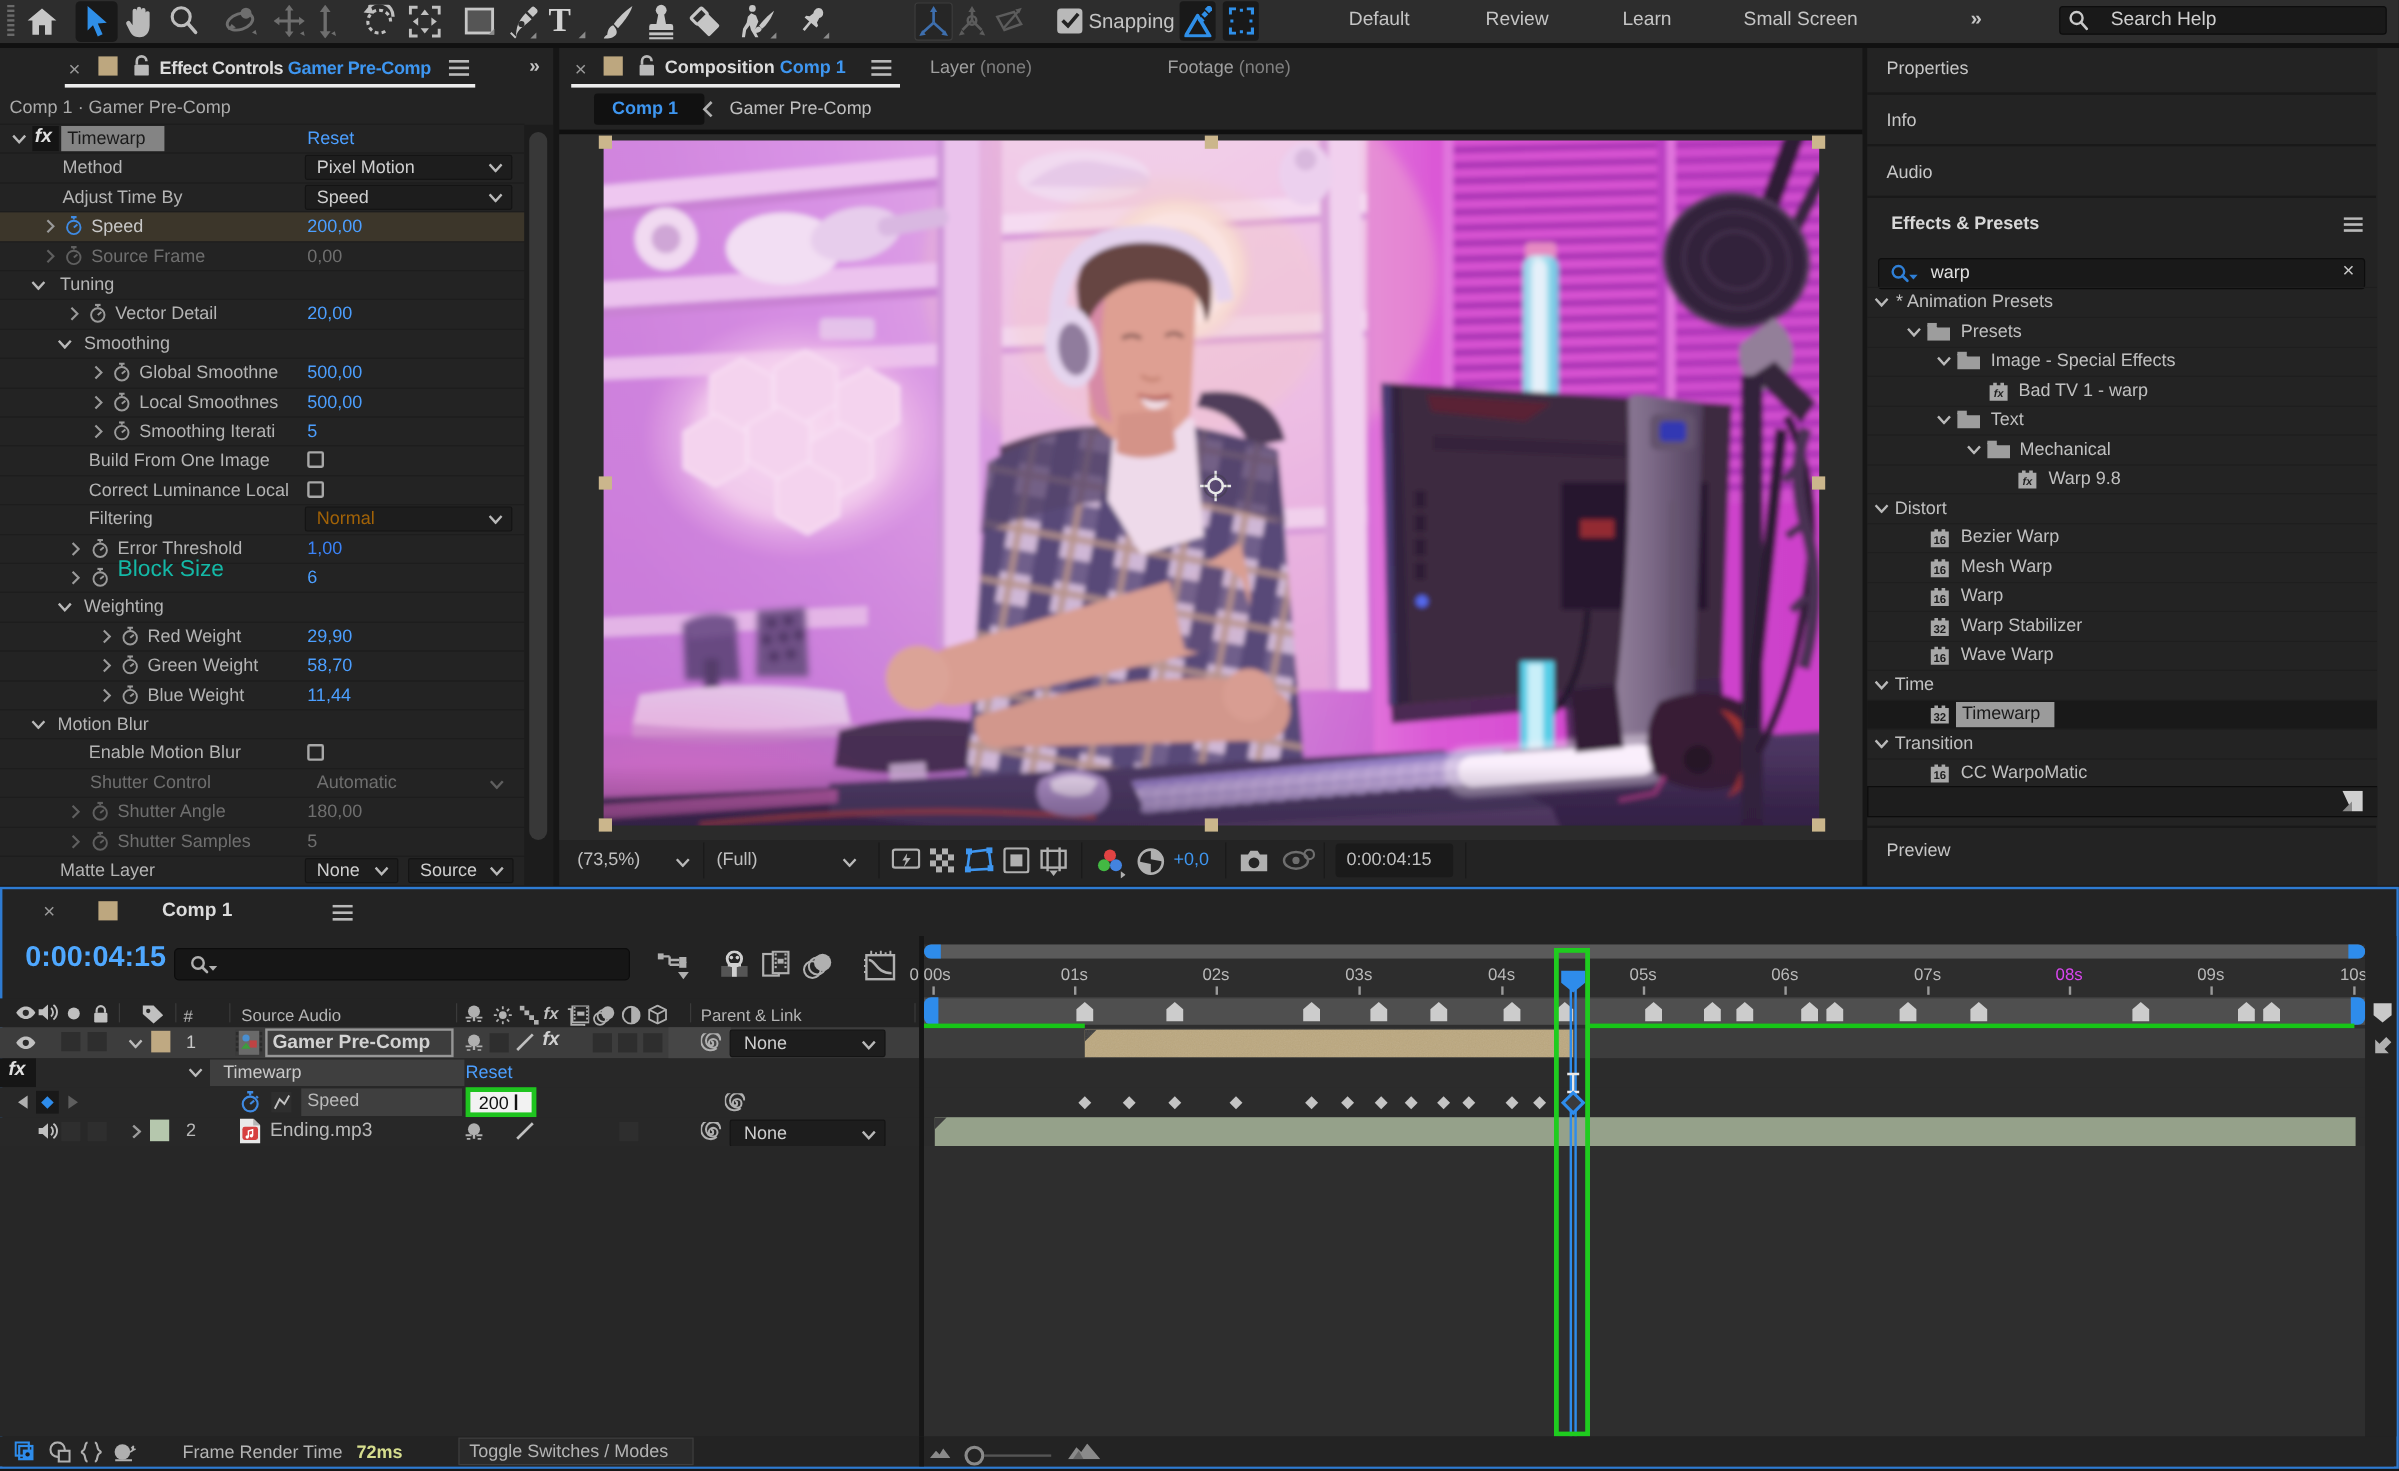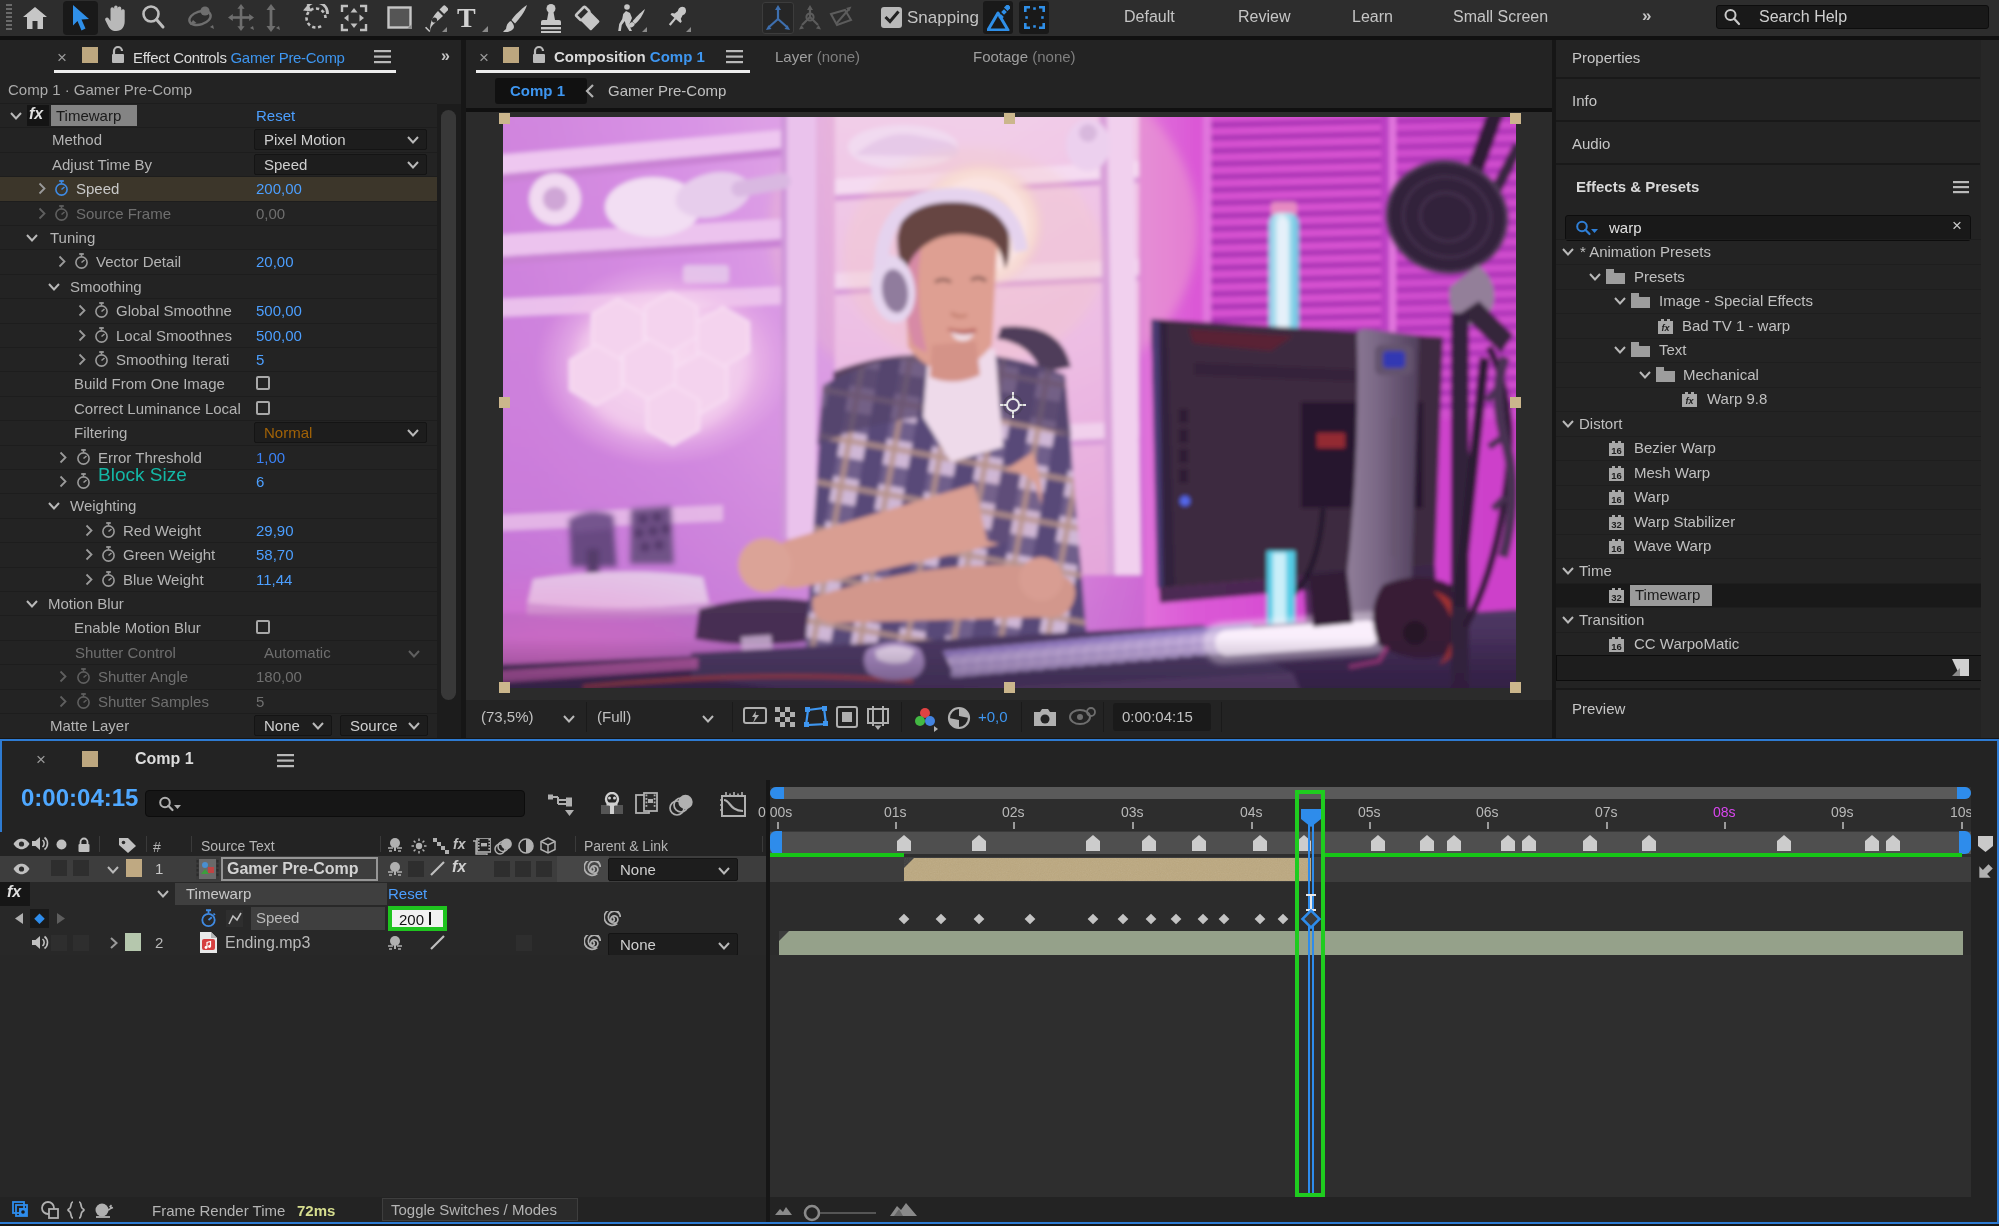--- a/index.html
+++ b/index.html
@@ -219,21 +219,21 @@
 <div class="txt" style="left:1759px;top:8px;font-size:16px;color:#cfcfcf;">Search Help</div>
 <div class="abs" style="left:0;top:36px;width:1999px;height:4px;background:#111111;"></div>
 
 <div class="abs" id="leftpanel" style="left:0;top:40px;width:461px;height:698px;background:#232323;"></div>
 <div class="txt" style="left:57px;top:48px;font-size:17px;color:#9a9a9a;">×</div>
 <div class="abs" style="left:82px;top:47px;width:16px;height:16px;background:#bda77f;"></div>
 <svg class="abs" style="left:110px;top:45px;" width="16" height="19" viewBox="0 0 16 19">
     <path d="M4 9 V6 a4 4 0 0 1 8 0" fill="none" stroke="#b9b9b9" stroke-width="2.2"></path>
     <rect x="2" y="9" width="12" height="9" rx="1" fill="#b9b9b9"></rect>
   </svg>
-<div class="txt" style="left:133px;top:49px;font-size:15px;font-weight:normal;letter-spacing:-0.3px;color:#dcdcdc;">Effect Controls <span style="color:#3e96f0;">Gamer Pre-Comp</span></div>
+<div class="txt" style="left:133px;top:49px;font-size:15px;font-weight:bold;letter-spacing:-0.3px;color:#dcdcdc;">Effect Controls <span style="color:#3e96f0;">Gamer Pre-Comp</span></div>
 <svg class="abs" style="left:374px;top:50px;" width="17" height="14">
     <g fill="#b9b9b9">
       <rect y="0" width="17" height="2.2"></rect>
       <rect y="5.5" width="17" height="2.2"></rect>
       <rect y="11" width="17" height="2.2"></rect>
     </g>
   </svg>
 <div class="txt" style="left:441px;top:47px;font-size:16px;font-weight:bold;color:#c5c5c5;">»</div>
 <div class="abs" style="left:54px;top:70px;width:342px;height:3px;background:#ededed;"></div>
 <div class="txt" style="left:8px;top:81px;font-size:15px;color:#ababab;">Comp 1 · Gamer Pre-Comp</div>
@@ -1277,21 +1277,21 @@
     <rect x="1.5" y="7" width="11" height="8" rx="1" fill="#c0c0c0"></rect>
   </svg>
 <div class="abs" style="left:99px;top:836px;width:1px;height:16px;background:#3a3a3a;"></div>
 <svg class="abs" style="left:118px;top:837px;" width="19" height="17" viewBox="0 0 19 17">
     <path d="M1 1 h9 l8 8 -8 7 -9 -8z" fill="#c0c0c0"></path>
     <circle cx="5.5" cy="5.5" r="1.8" fill="#2b2b2b"></circle>
   </svg>
 <div class="abs" style="left:146px;top:836px;width:1px;height:16px;background:#3a3a3a;"></div>
 <div class="txt" style="left:153px;top:839px;font-size:14px;font-weight:normal;color:#b4b4b4;">#</div>
 <div class="abs" style="left:191px;top:836px;width:1px;height:16px;background:#3a3a3a;"></div>
-<div class="txt" style="left:201px;top:838px;font-size:14px;font-weight:normal;color:#b4b4b4;">Source Text</div>
+<div class="txt" style="left:201px;top:838px;font-size:14px;font-weight:normal;color:#b4b4b4;">Source Audio</div>
 <div class="abs" style="left:380px;top:836px;width:1px;height:16px;background:#3a3a3a;"></div>
 <svg class="abs" style="left:387px;top:837px;" width="16" height="17" viewBox="0 0 16 17">
     <circle cx="8" cy="6" r="5" fill="#b0b0b0"></circle>
     <rect x="7" y="6" width="2" height="8" fill="#b0b0b0"></rect>
     <path d="M1 11 h5 M10 11 h5" stroke="#b0b0b0" stroke-width="1.6"></path>
     <path d="M2 14 h3 M11 14 h3" stroke="#b0b0b0" stroke-width="1.4"></path>
   </svg>
 <svg class="abs" style="left:411px;top:838px;" width="16" height="16" viewBox="0 0 16 16">
     <circle cx="8" cy="8" r="3.2" fill="#b0b0b0"></circle>
     <g stroke="#b0b0b0" stroke-width="1.5">

